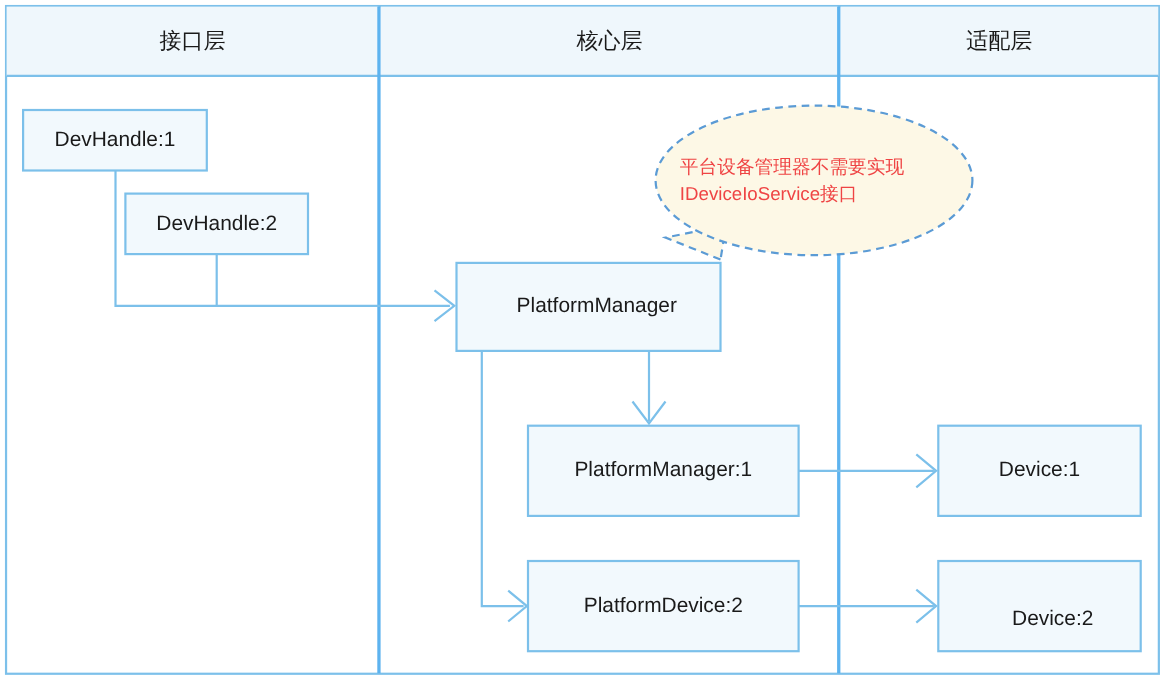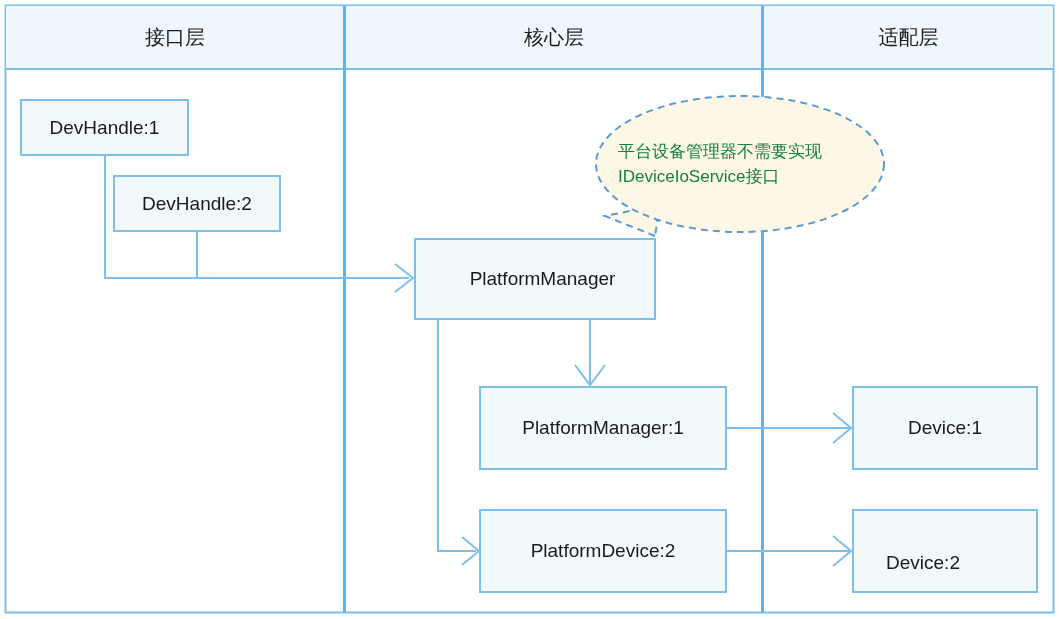--- a/index.html
+++ b/index.html
@@ -37,21 +37,21 @@
   .lane-title {
     font-size: 20px;
   }
   .box-title {
     font-size: 19px;
   }
   .callout-text {
     position: absolute;
     font-size: 17px;
     line-height: 1.45;
-    color: #15803d;
+    color: #ef4444;
     text-align: left;
     white-space: pre-line;
     box-sizing: border-box;
   }
 </style>
 </head>
 <body>
 
 <div id="stage">
 
@@ -99,17 +99,17 @@
   <div class="node-label lane-title" style="left:6px; top:6px; width:338px; height:63px;">接口层</div>
   <div class="node-label lane-title" style="left:764px; top:6px; width:289px; height:63px;">适配层</div>
   <div class="node-label lane-title" style="left:346px; top:6px; width:416px; height:63px;">核心层</div>
 
   <div class="node-label box-title" style="left:21px; top:100px; width:167px; height:55px;">DevHandle:1</div>
   <div class="node-label box-title" style="left:114px; top:176px; width:166px; height:55px;">DevHandle:2</div>
   <div class="node-label box-title" style="left:415px; top:239px; width:240px; height:80px;padding-left:15px;">PlatformManager</div>
   <div class="node-label box-title" style="left:480px; top:387px; width:246px; height:82px;">PlatformManager:1</div>
   <div class="node-label box-title" style="left:480px; top:510px; width:246px; height:82px;">PlatformDevice:2</div>
   <div class="node-label box-title" style="left:853px; top:387px; width:184px; height:82px;">Device:1</div>
-  <div class="node-label box-title" style="left:831px; top:510px; width:184px; height:105px;">Device:2</div>
+  <div class="node-label box-title" style="left:865px; top:510px; width:184px; height:105px;">Device:2</div>
 
   <div class="callout-text" style="left:618px; top:140px; width:254px;">平台设备管理器不需要实现IDeviceIoService接口</div>
 
 </div>
 
 </body></html>

